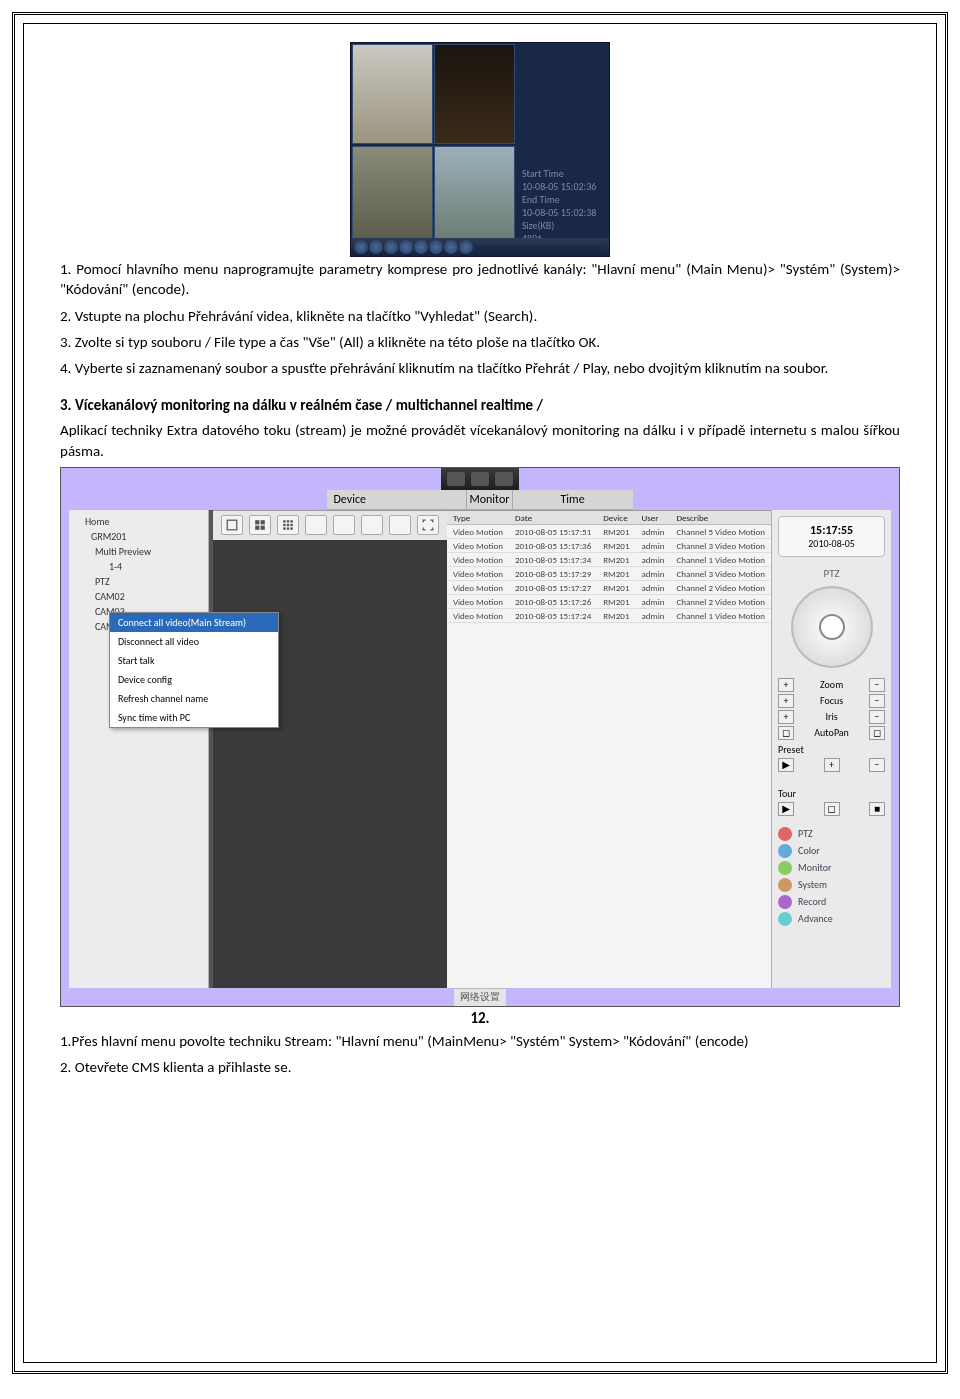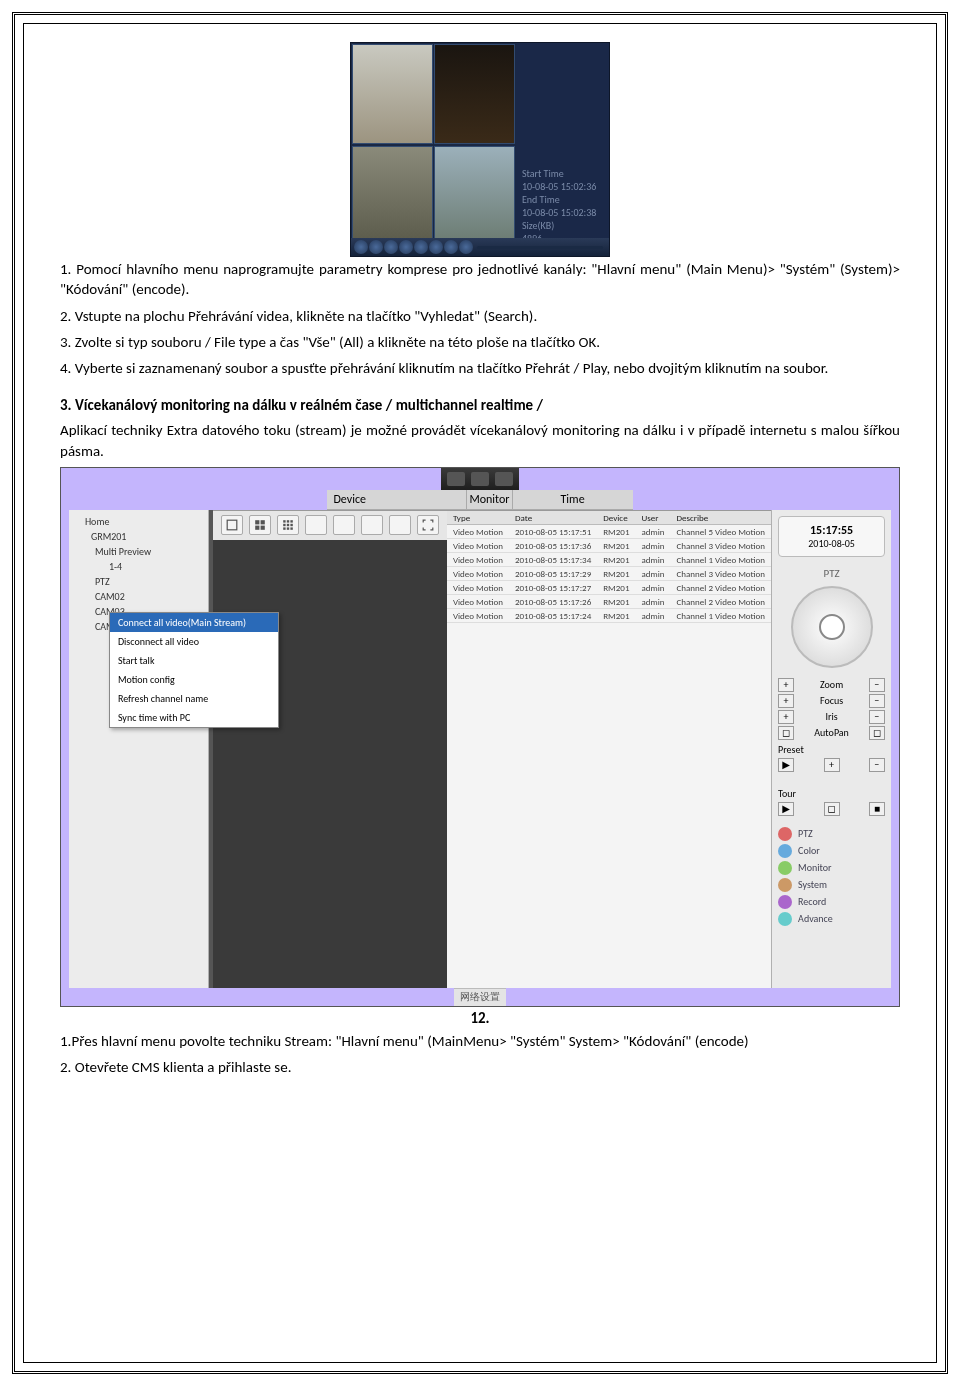--- a/index.html
+++ b/index.html
@@ -167,21 +167,21 @@
         <div class="tree-item" style="padding-left:36px;">1-4</div>
         <div class="tree-item tree-sub">PTZ</div>
         <div class="tree-item tree-sub">CAM02</div>
         <div class="tree-item tree-sub">CAM03</div>
         <div class="tree-item tree-sub">CAM04</div>
 
         <div class="ctx-menu">
           <div class="ctx-item sel">Connect all video(Main Stream)</div>
           <div class="ctx-item">Disconnect all video</div>
           <div class="ctx-item">Start talk</div>
-          <div class="ctx-item">Motion config</div>
+          <div class="ctx-item">Device config</div>
           <div class="ctx-item">Refresh channel name</div>
           <div class="ctx-item">Sync time with PC</div>
         </div>
       </div>
 
       <div class="f12-mon">
         <div class="mon-grid">
           <div class="mon-cell"></div>
           <div class="mon-cell"></div>
           <div class="mon-cell"></div>

